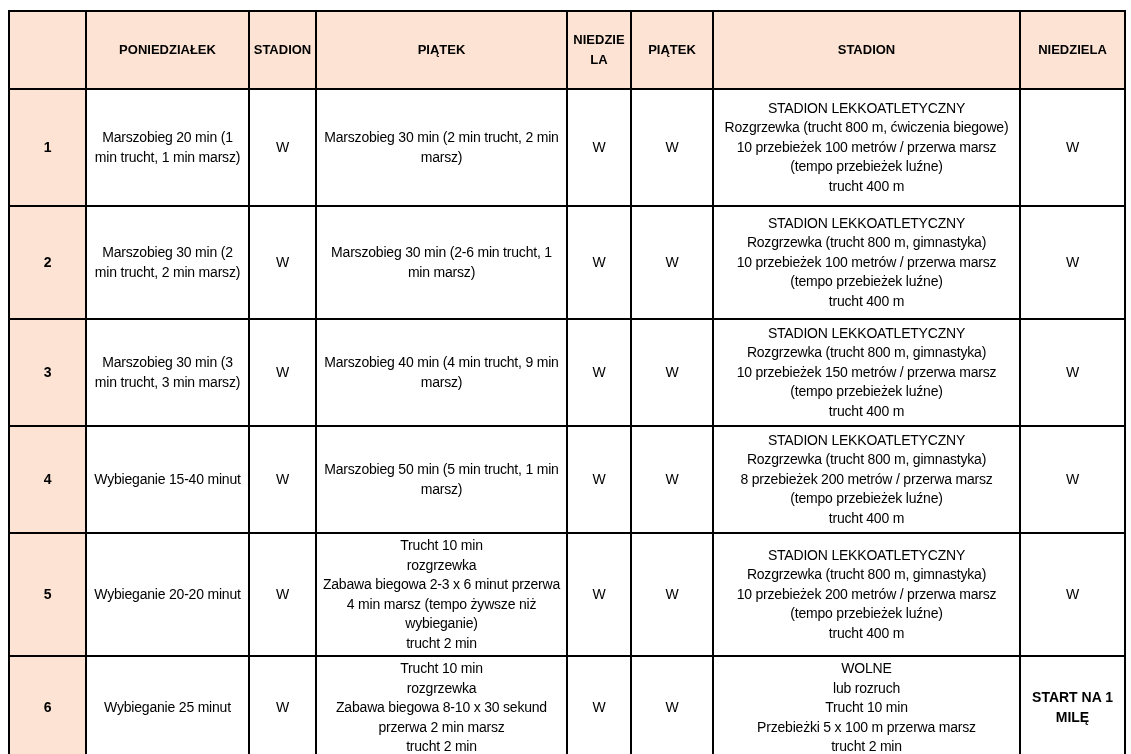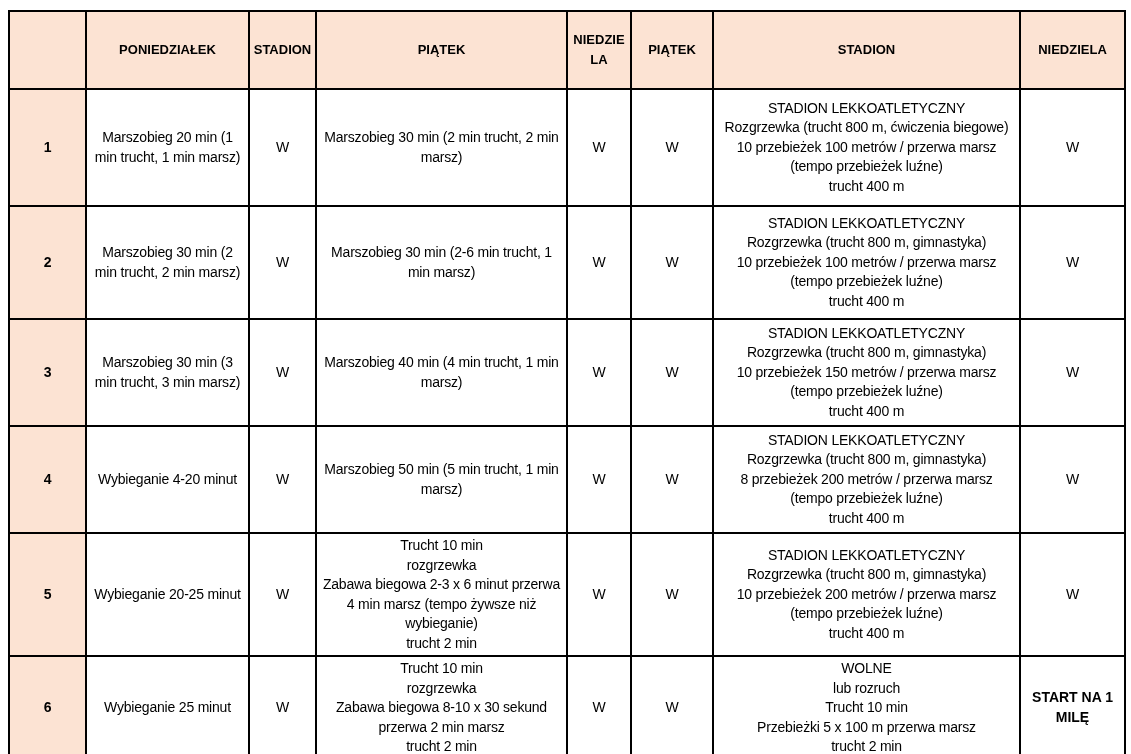--- a/index.html
+++ b/index.html
@@ -107,49 +107,49 @@
 10 przebieżek 100 metrów / przerwa marsz
 (tempo przebieżek luźne)
 trucht 400 m</td>
       <td>W</td>
     </tr>
 
     <tr style="height:107px">
       <td class="rownum">3</td>
       <td>Marszobieg 30 min (3 min trucht, 3 min marsz)</td>
       <td>W</td>
-      <td>Marszobieg 40 min (4 min trucht, 1 min marsz)</td>
+      <td>Marszobieg 40 min (4 min trucht, 9 min marsz)</td>
       <td>W</td>
       <td>W</td>
       <td>STADION LEKKOATLETYCZNY
 Rozgrzewka (trucht 800 m, gimnastyka)
 10 przebieżek 150 metrów / przerwa marsz
 (tempo przebieżek luźne)
 trucht 400 m</td>
       <td>W</td>
     </tr>
 
     <tr style="height:107px">
       <td class="rownum">4</td>
-      <td>Wybieganie 4-20 minut</td>
+      <td>Wybieganie 15-40 minut</td>
       <td>W</td>
       <td>Marszobieg 50 min (5 min trucht, 1 min marsz)</td>
       <td>W</td>
       <td>W</td>
       <td>STADION LEKKOATLETYCZNY
 Rozgrzewka (trucht 800 m, gimnastyka)
 8 przebieżek 200 metrów / przerwa marsz
 (tempo przebieżek luźne)
 trucht 400 m</td>
       <td>W</td>
     </tr>
 
     <tr style="height:116px">
       <td class="rownum">5</td>
-      <td>Wybieganie 20-25 minut</td>
+      <td>Wybieganie 20-20 minut</td>
       <td>W</td>
       <td>Trucht 10 min
 rozgrzewka
 Zabawa biegowa 2-3 x 6 minut przerwa
 4 min marsz (tempo żywsze niż
 wybieganie)
 trucht 2 min</td>
       <td>W</td>
       <td>W</td>
       <td>STADION LEKKOATLETYCZNY

